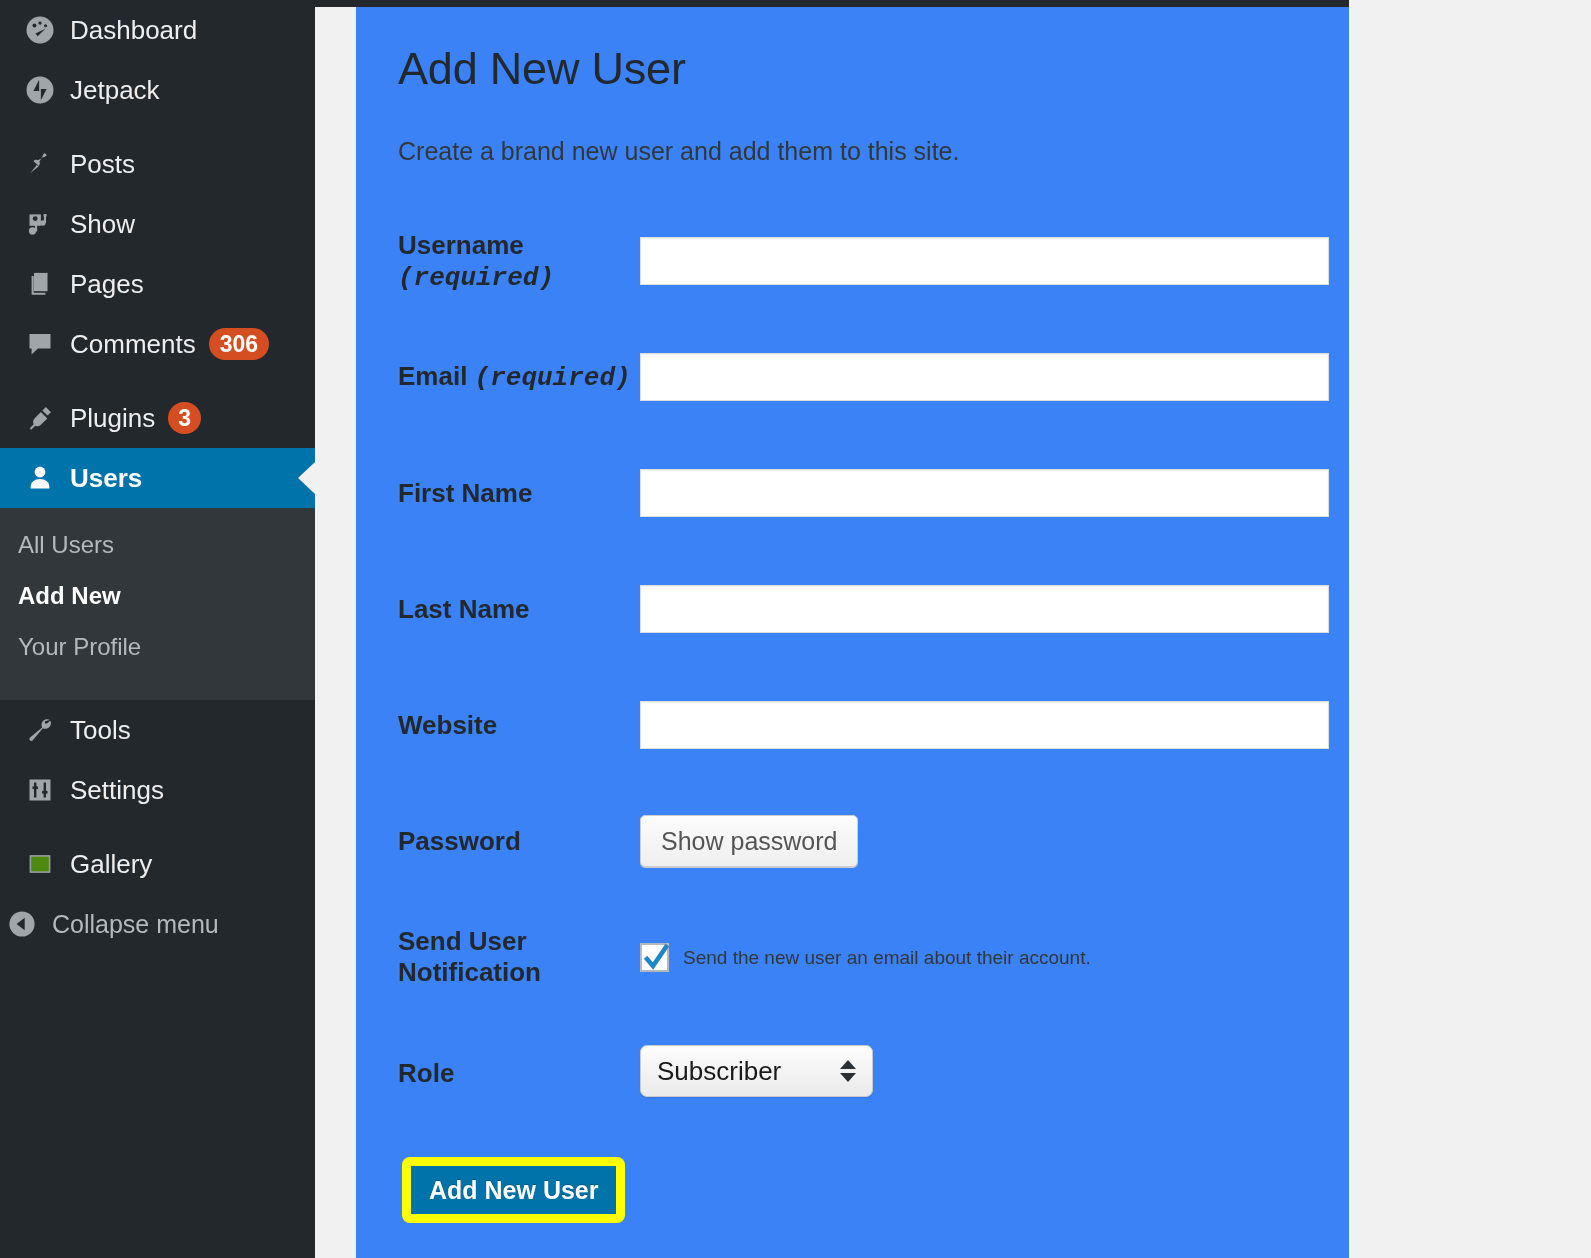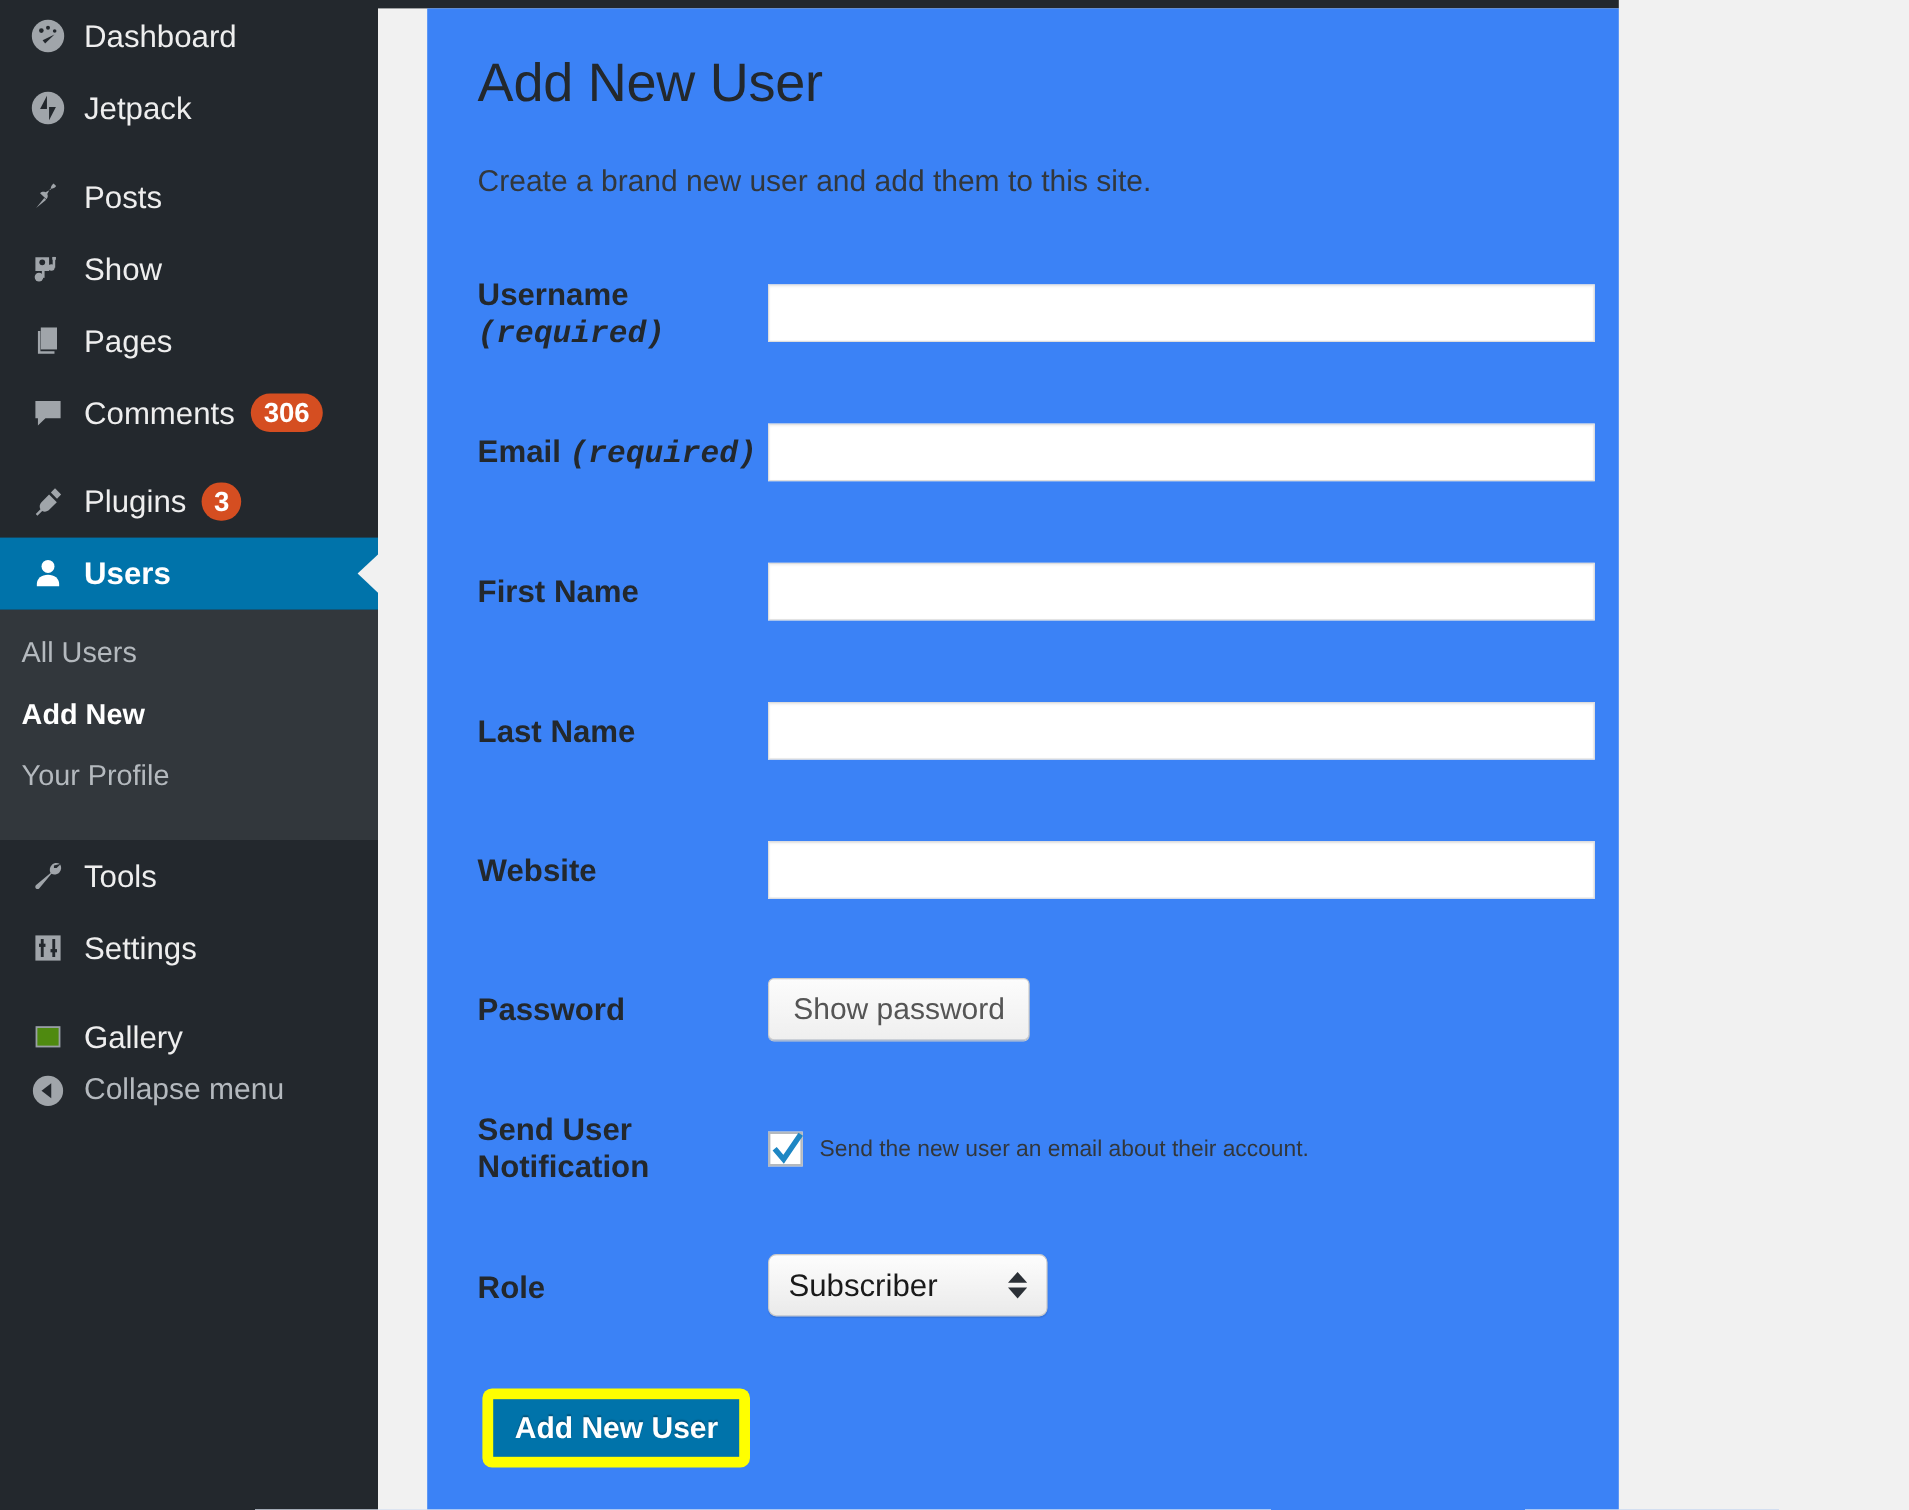--- a/index.html
+++ b/index.html
@@ -108,23 +108,22 @@
   }
   .submenu-item.current {
     color: #fff;
     font-weight: 700;
   }
 
   .menu-sep { height: 14px; }
 
   .collapse-item {
     display: flex;
-    align-items: flex-start;
+    align-items: center;
     height: 60px;
-    padding-left: 18px;
     color: #b4b9be;
     font-size: 25px;
     cursor: pointer;
   }
   .collapse-item .mi-icon {
     width: 44px; min-width: 44px;
     display: flex; align-items: center; justify-content: center;
     margin-right: 8px;
   }
 

